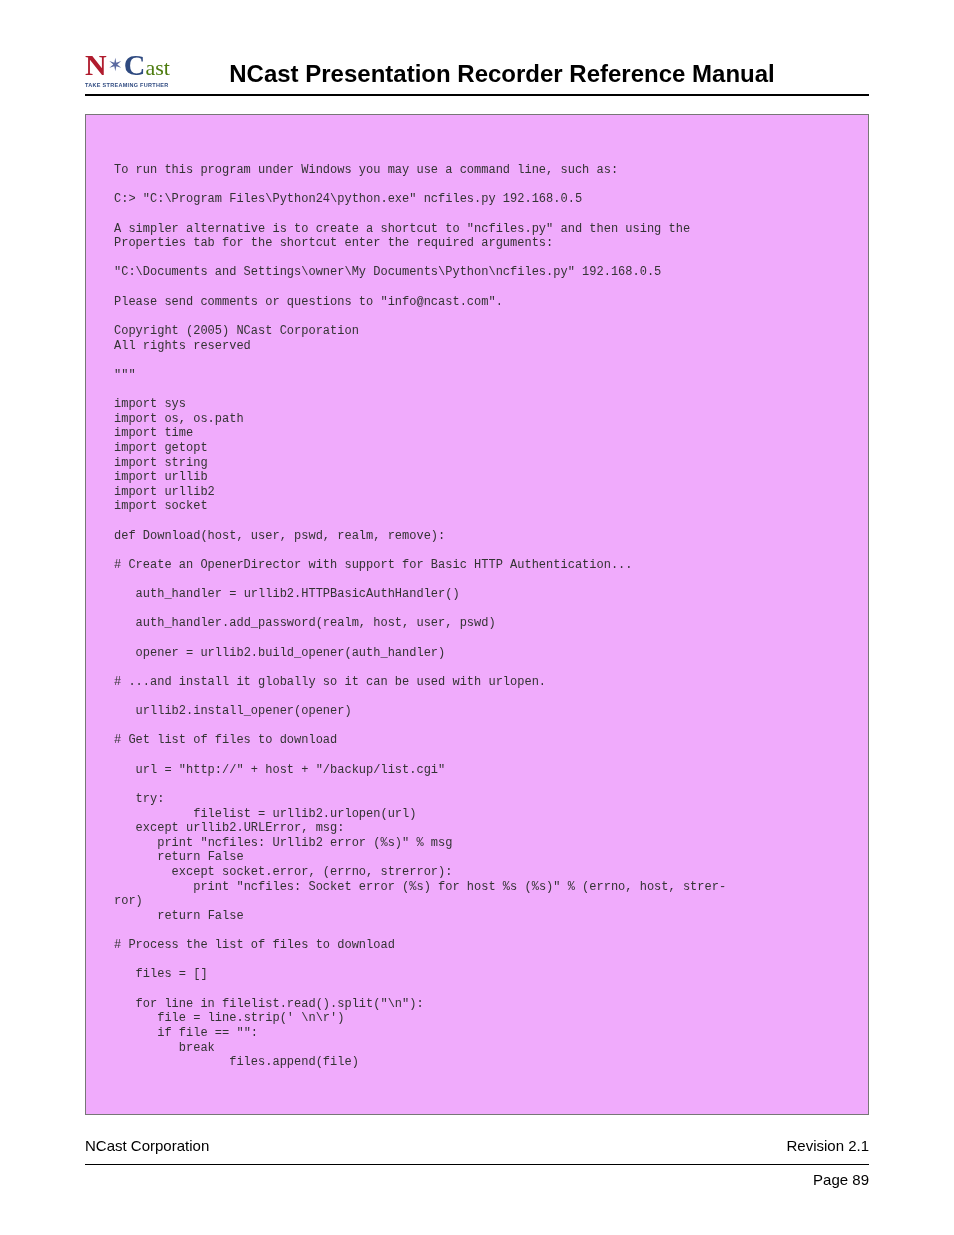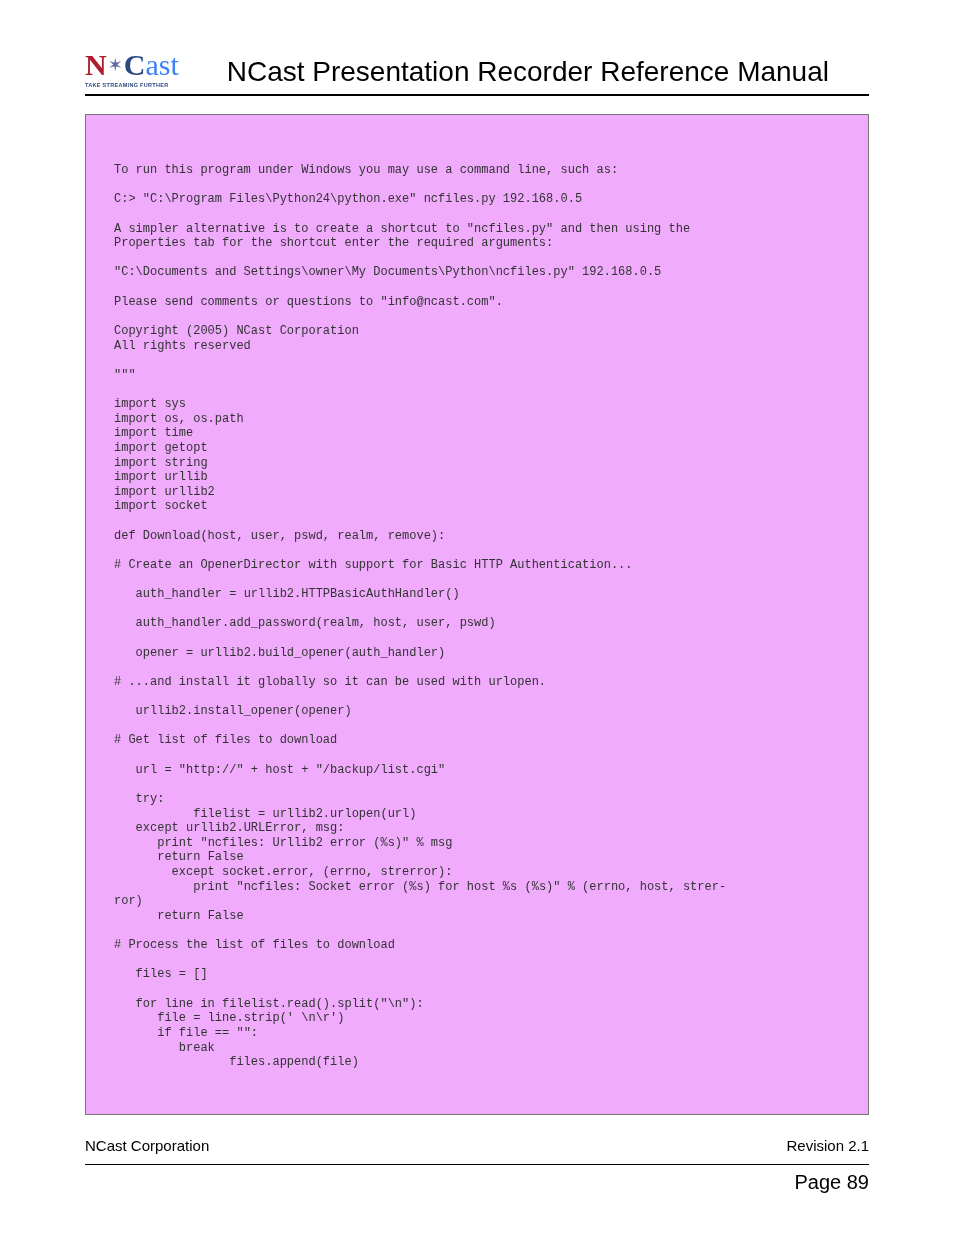--- a/index.html
+++ b/index.html
@@ -43,37 +43,37 @@
     position: relative;
     top: -4px;
   }
   .logo-c {
     color: #2f4a80;
     font-size: 30px;
     font-weight: bold;
     line-height: 1;
   }
   .logo-ast {
-    color: #3b82f6;
-    font-size: 30px;
+    color: #4d7c0f;
+    font-size: 22px;
     line-height: 1;
   }
   .logo-tag {
     color: #2f4a80;
     font-size: 5.5px;
     letter-spacing: 0.3px;
     font-family: Arial, sans-serif;
     font-weight: bold;
     margin-top: 2px;
   }
   .title {
     flex: 1 1 auto;
-    text-align: right;
-    font-size: 28px;
-    font-weight: normal;
+    text-align: center;
+    font-size: 24px;
+    font-weight: bold;
     padding-right: 40px;
   }
   .code-box {
     border: 1px solid #777;
     background: #f0abfc;
     padding: 48px 28px 44px 28px;
     font-family: "Courier New", Courier, monospace;
     font-size: 12px;
     line-height: 1.22;
     color: #333;
@@ -87,21 +87,21 @@
   }
   .footer-line {
     display: flex;
     justify-content: space-between;
     border-bottom: 1.5px solid #000;
     font-size: 15px;
     padding-bottom: 10px;
   }
   .footer-page {
     text-align: right;
-    font-size: 20px;
+    font-size: 15px;
     margin-top: 6px;
   }
 </style>
 </head>
 <body>
 
 <div class="page">
 
   <div class="header-row">
     <div class="logo">

